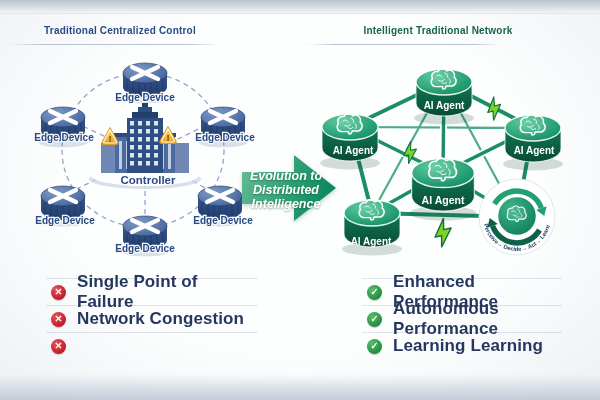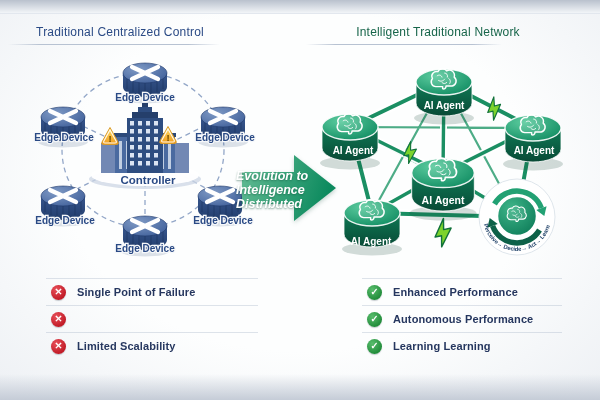--- a/index.html
+++ b/index.html
@@ -6,45 +6,45 @@
   .stage{
     position:relative;width:600px;height:400px;overflow:hidden;
     background:radial-gradient(ellipse at 50% 45%, #fdfefe 55%, #edf0f4 100%);
     font-family:"Liberation Sans",sans-serif;
   }
   .band-top{position:absolute;left:0;top:0;width:600px;height:13px;
     background:linear-gradient(#b9c1cd,#f2f5f8);border-bottom:1px solid #e2e7ee;}
   .band-bottom{position:absolute;left:0;bottom:0;width:600px;height:26px;
     background:linear-gradient(rgba(214,220,229,0),#c5ccd7);}
   .title{position:absolute;top:25px;width:240px;text-align:center;
-    font-size:12px;font-weight:normal;letter-spacing:.2px;}
+    font-size:10px;font-weight:bold;letter-spacing:.2px;}
   .title.left{left:0;color:#2a4a85;}
   .title.right{left:318px;color:#17654a;}
   .underline{position:absolute;top:44px;height:1px;
     background:linear-gradient(90deg,rgba(178,190,206,0),#b7c2d2 15%,#b7c2d2 85%,rgba(178,190,206,0));}
   .underline.left{left:8px;width:212px;}
   .underline.right{left:306px;width:196px;}
   .diagram{position:absolute;}
   .diagram.left{left:20px;top:55px;}
   .diagram.right{left:313px;top:46px;}
   .arrow-svg{position:absolute;left:236px;top:146px;filter:drop-shadow(0 2px 2px rgba(20,80,60,.25));}
-  .arrow-text{position:absolute;left:236px;top:169px;width:100px;
+  .arrow-text{position:absolute;left:236px;top:169px;width:100px;text-align:center;
     font-style:italic;font-weight:bold;font-size:12.5px;line-height:14px;color:#fff;
     text-shadow:0 1px 2px rgba(8,70,48,.45);}
   .list{position:absolute;top:278px;}
   .list.issues{left:46px;width:212px;}
   .list.benefits{left:362px;width:200px;}
   .row{height:26px;display:flex;align-items:center;border-top:1px solid rgba(150,165,190,.30);}
   .badge-icon{width:15px;height:15px;min-width:15px;border-radius:50%;margin:0 11px 0 5px;
     display:flex;align-items:center;justify-content:center;
     color:#fff;font-size:9.5px;font-weight:bold;line-height:1;
     box-shadow:0 1px 1px rgba(40,50,70,.25);}
   .badge-icon.red{background:radial-gradient(circle at 35% 30%, #e8505a, #bf1824 75%);}
   .badge-icon.green{background:radial-gradient(circle at 35% 30%, #58bd6c, #1f8a38 75%);}
-  .row-label{font-size:11px;font-weight:bold;color:#26375f;letter-spacing:.1px;}
+  .row-label{font-size:17px;font-weight:bold;color:#26375f;letter-spacing:.1px;}
   svg text{font-family:"Liberation Sans",sans-serif;}
 </style>
 </head>
 <body>
 
 <div class="stage">
 
   <div class="band-top"></div>
   <div class="band-bottom"></div>
 
@@ -134,22 +134,22 @@
     <defs>
       <linearGradient id="arrowGrad" x1="0" y1="0" x2="1" y2="0.25">
         <stop offset="0%" stop-color="#66bd96"></stop>
           <stop offset="100%" stop-color="#0c8a5e"></stop>
       </linearGradient>
     </defs>
     <polygon points="6,26 58,26 58,9 100,42 58,75 58,58 6,58" fill="url(#arrowGrad)"></polygon>
   </svg>
   <div class="arrow-text">
     <div>Evolution to</div>
+    <div>Distributed</div>
     <div>Intelligence</div>
-    <div>Distributed</div>
   </div>
 
   <svg class="diagram right" width="289" height="230" viewBox="0 0 289 230">
     <defs>
       <radialGradient id="agentTop" cx="35%" cy="28%" r="85%">
         <stop offset="0%" stop-color="#5bcb9e"></stop>
           <stop offset="100%" stop-color="#0e8a60"></stop>
       </radialGradient>
       <linearGradient id="agentBody" x1="0" y1="0" x2="0" y2="1">
         <stop offset="0%" stop-color="#0f7a55"></stop>
@@ -225,24 +225,24 @@
     <use href="#bolt" transform="translate(130,186) rotate(-12) scale(1.1)"></use>
   </svg>
 
   <div class="list issues">
     <div class="row">
       <span class="badge-icon red">✕</span>
       <span class="row-label">Single Point of Failure</span>
     </div>
     <div class="row">
       <span class="badge-icon red">✕</span>
+      <span class="row-label">Network Congestion</span>
     </div>
     <div class="row">
       <span class="badge-icon red">✕</span>
-      <span class="row-label">Limited Scalability</span>
     </div>
   </div>
 
   <div class="list benefits">
     <div class="row">
       <span class="badge-icon green">✓</span>
       <span class="row-label">Enhanced Performance</span>
     </div>
     <div class="row">
       <span class="badge-icon green">✓</span>

